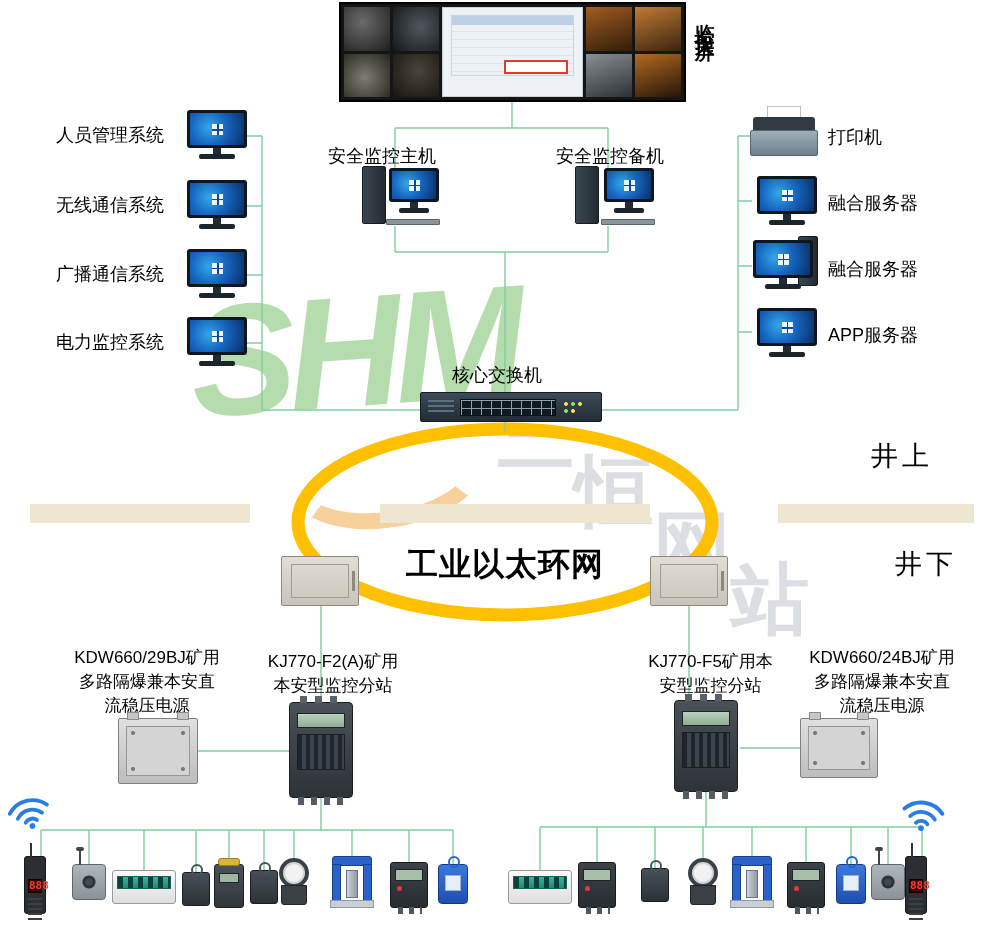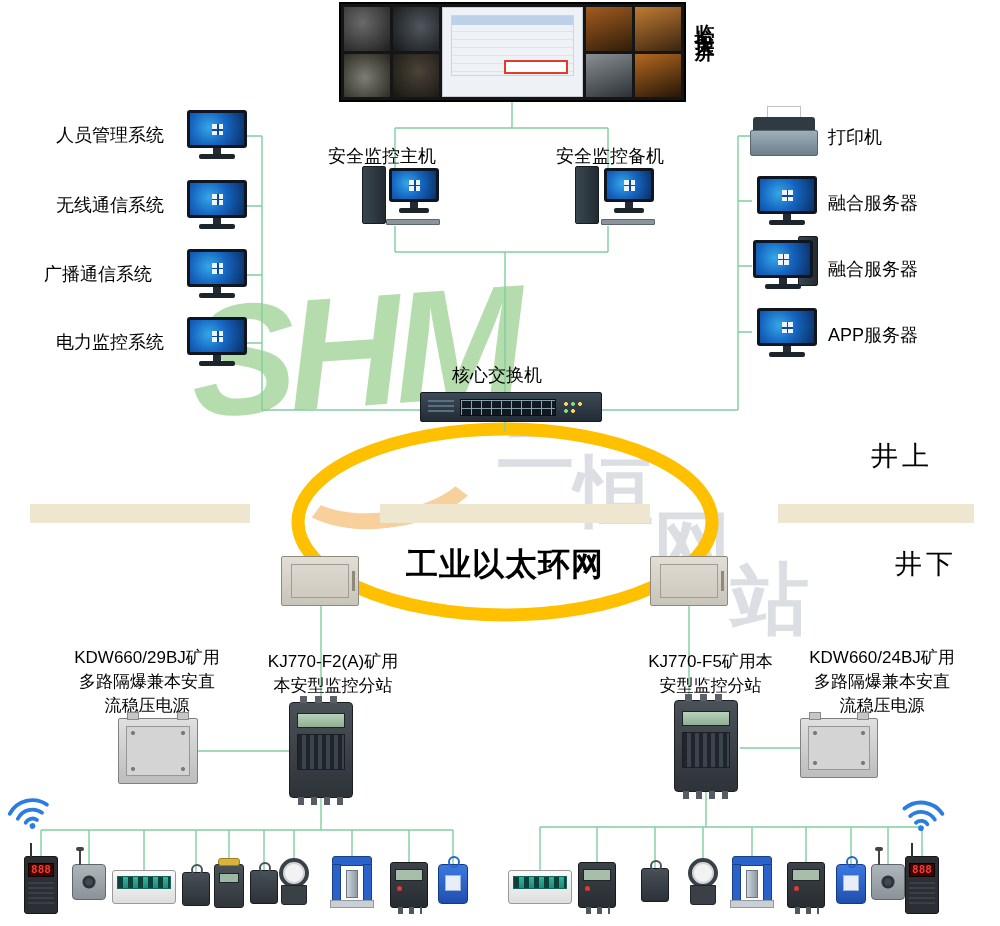--- a/index.html
+++ b/index.html
@@ -114,21 +114,21 @@
   .g-bot{position:absolute;bottom:-8px;left:8px;width:48px;height:8px;background:repeating-linear-gradient(90deg,#555c63 0 6px,transparent 6px 13px)}
   .sub-scr{height:15px;background:linear-gradient(#b9d2bb,#8fae93);border:1px solid #1d2327;margin-bottom:6px}
   .sub-term{height:36px;border:1px solid #1b1f23;background:repeating-linear-gradient(90deg,#1f252a 0 4px,#3c454d 4px 8px)}
 
   
   .wifi-wrap svg{display:block}
   .wifi path{fill:none;stroke:var(--accent-blue,#2a7de1);stroke-width:4;stroke-linecap:round}
   .wifi circle{fill:var(--accent-blue,#2a7de1)}
 
   
-  .s-led{width:34px;height:58px;background:#2b2f33;border:1px solid #15181b;border-radius:3px;padding:6px 3px 0}
+  .s-led{width:22px;height:58px;background:#2b2f33;border:1px solid #15181b;border-radius:3px;padding:22px 3px 0}
   .s-led:before{content:"";position:absolute;top:-14px;left:5px;width:2px;height:14px;background:#333}
   .ledscr{height:14px;background:#3a0505;border:1px solid #140000;color:#ff3b30;font-family:"DejaVu Sans Mono",monospace;
     font-size:11px;line-height:12px;text-align:center;font-weight:700}
   .s-led .vents{margin-top:5px;height:22px;background:repeating-linear-gradient(#3a4046 0 2px,transparent 2px 5px)}
 
   .s-ant{width:34px;height:36px;background:linear-gradient(#aeb6bc,#8b9399);border:1px solid #5f676d;border-radius:4px}
   .s-ant:before{content:"";position:absolute;top:-15px;left:6px;width:2px;height:15px;background:#444}
   .s-ant:after{content:"";position:absolute;top:-18px;left:3px;width:8px;height:4px;border-radius:2px;background:#444}
   .s-eye{position:absolute;left:50%;top:50%;transform:translate(-50%,-50%);width:13px;height:13px;border-radius:50%;
     background:#424a50;box-shadow:inset 0 0 0 3px #2e343a}
@@ -221,21 +221,21 @@
       <div class="mbase"></div>
   </div>
   <div class="lbl" style="left:56px;top:194px">无线通信系统</div>
   <div class="dev monitor" style="left:184px;top:180px">
     <div class="scr">
         <span class="win"></span>
       </div>
     <div class="neck"></div>
       <div class="mbase"></div>
   </div>
-  <div class="lbl" style="left:44px;top:263px">广播通信系统</div>
+  <div class="lbl" style="left:56px;top:263px">广播通信系统</div>
   <div class="dev monitor" style="left:184px;top:249px">
     <div class="scr">
         <span class="win"></span>
       </div>
     <div class="neck"></div>
       <div class="mbase"></div>
   </div>
   <div class="lbl" style="left:56px;top:331px">电力监控系统</div>
   <div class="dev monitor" style="left:184px;top:317px">
     <div class="scr">

